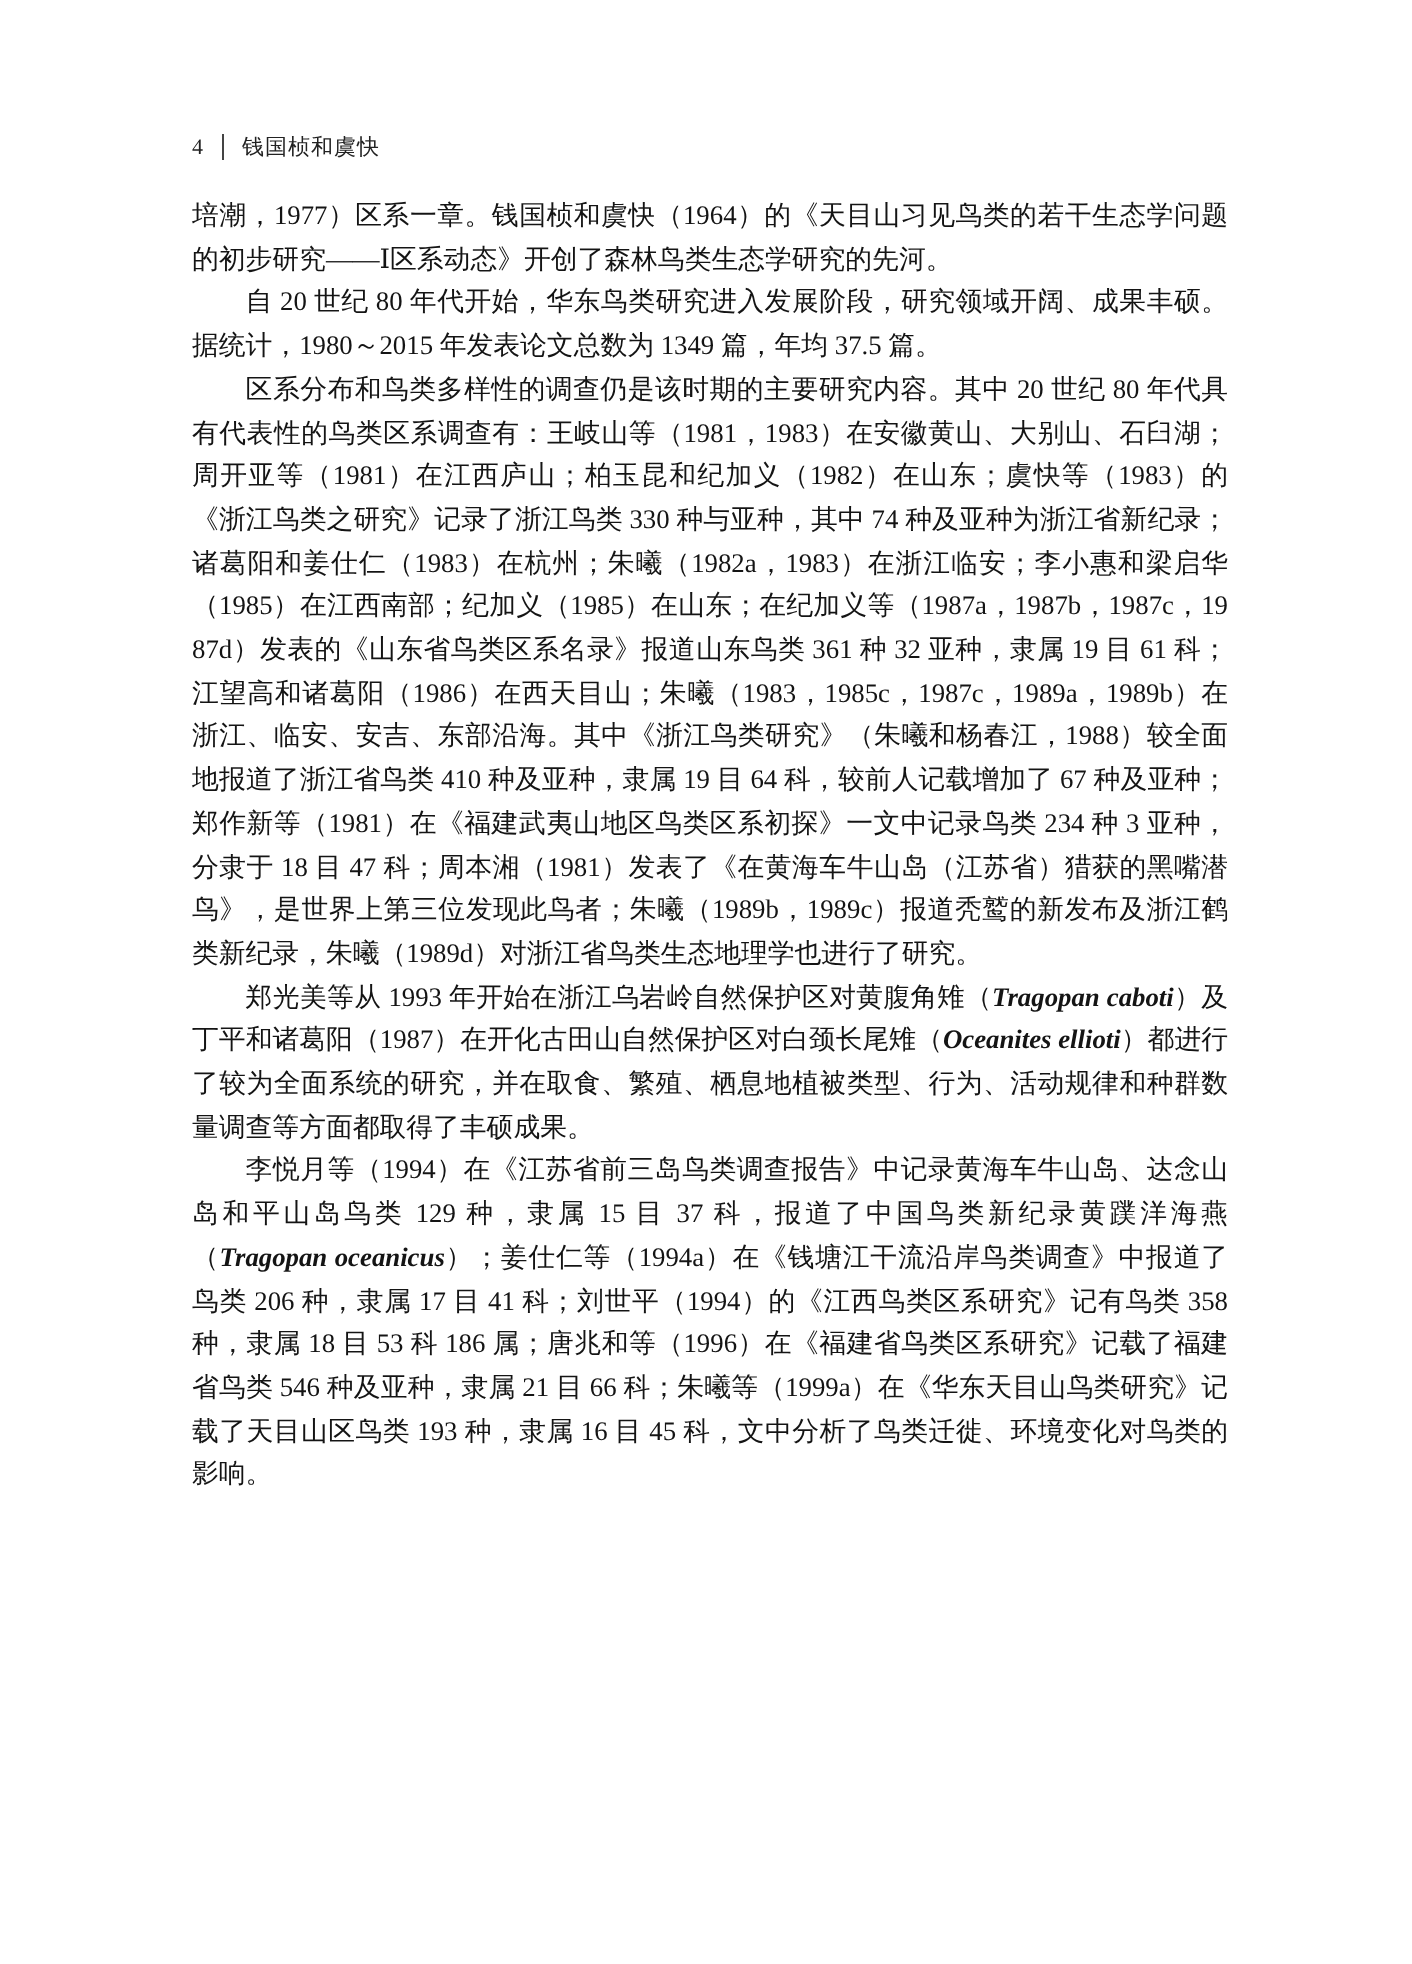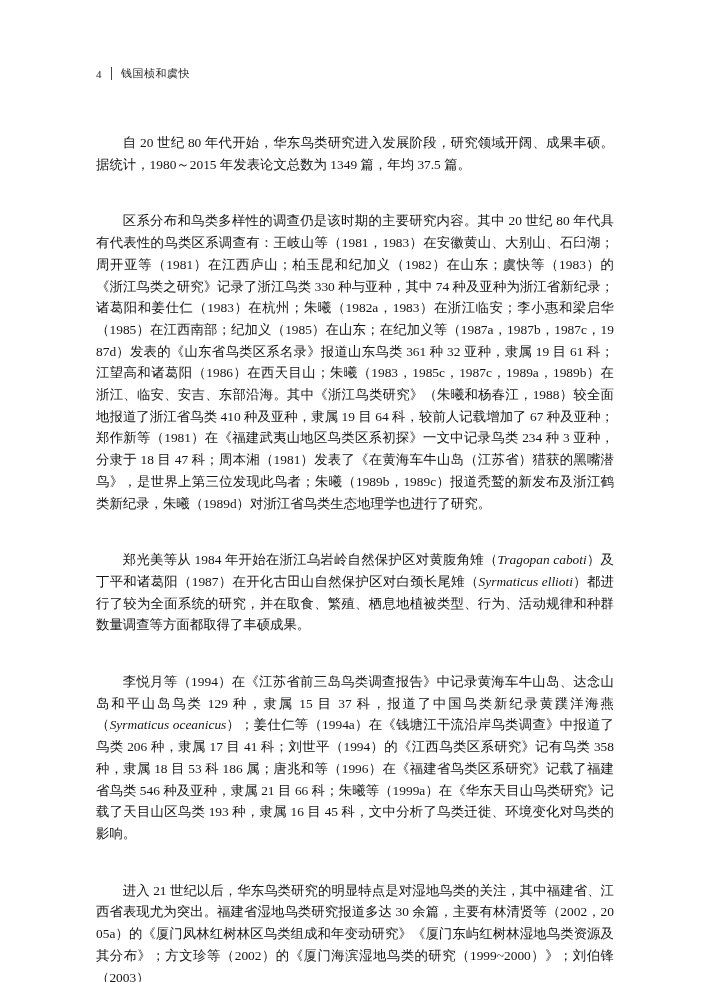--- a/index.html
+++ b/index.html
@@ -46,39 +46,39 @@
     text-align: justify;
     text-justify: inter-ideograph;
     word-break: break-all;
   }
   .body-text p {
     margin: 0;
     padding: 0;
   }
   .body-text p.indent {
     text-indent: 2em;
-    margin-top: 35px;
   }
   .body-text i {
     font-style: italic;
     word-break: keep-all;
+    font-weight: bold;
   }
 </style>
 </head>
 <body>
 
 <div class="page">
 
   <div class="page-header">
     <span class="page-number">4</span>
     <span class="header-divider"></span>
     <span class="running-title">钱国桢和虞快</span>
   </div>
 
   <div class="body-text">
+      <p><span>培潮，1977）区系一章。钱国桢和虞快（1964）的《天目山习见鸟类的若干生态学问题的初步研究——Ⅰ区系动态》开创了森林鸟类生态学研究的先河。</span></p>
       <p class="indent"><span>自 20 世纪 80 年代开始，华东鸟类研究进入发展阶段，研究领域开阔、成果丰硕。据统计，1980～2015 年发表论文总数为 1349 篇，年均 37.5 篇。</span></p>
       <p class="indent"><span>区系分布和鸟类多样性的调查仍是该时期的主要研究内容。其中 20 世纪 80 年代具有代表性的鸟类区系调查有：王岐山等（1981，1983）在安徽黄山、大别山、石臼湖；周开亚等（1981）在江西庐山；柏玉昆和纪加义（1982）在山东；虞快等（1983）的《浙江鸟类之研究》记录了浙江鸟类 330 种与亚种，其中 74 种及亚种为浙江省新纪录；诸葛阳和姜仕仁（1983）在杭州；朱曦（1982a，1983）在浙江临安；李小惠和梁启华（1985）在江西南部；纪加义（1985）在山东；在纪加义等（1987a，1987b，1987c，1987d）发表的《山东省鸟类区系名录》报道山东鸟类 361 种 32 亚种，隶属 19 目 61 科；江望高和诸葛阳（1986）在西天目山；朱曦（1983，1985c，1987c，1989a，1989b）在浙江、临安、安吉、东部沿海。其中《浙江鸟类研究》（朱曦和杨春江，1988）较全面地报道了浙江省鸟类 410 种及亚种，隶属 19 目 64 科，较前人记载增加了 67 种及亚种；郑作新等（1981）在《福建武夷山地区鸟类区系初探》一文中记录鸟类 234 种 3 亚种，分隶于 18 目 47 科；周本湘（1981）发表了《在黄海车牛山岛（江苏省）猎获的黑嘴潜鸟》，是世界上第三位发现此鸟者；朱曦（1989b，1989c）报道秃鹫的新发布及浙江鹤类新纪录，朱曦（1989d）对浙江省鸟类生态地理学也进行了研究。</span></p>
-      <p class="indent"><span>郑光美等从 1984 年开始在浙江乌岩岭自然保护区对黄腹角雉（</span><i>Tragopan caboti</i><span>）及丁平和诸葛阳（1987）在开化古田山自然保护区对白颈长尾雉（</span><i>Syrmaticus ellioti</i><span>）都进行了较为全面系统的研究，并在取食、繁殖、栖息地植被类型、行为、活动规律和种群数量调查等方面都取得了丰硕成果。</span></p>
-      <p class="indent"><span>李悦月等（1994）在《江苏省前三岛鸟类调查报告》中记录黄海车牛山岛、达念山岛和平山岛鸟类 129 种，隶属 15 目 37 科，报道了中国鸟类新纪录黄蹼洋海燕（</span><i>Syrmaticus oceanicus</i><span>）；姜仕仁等（1994a）在《钱塘江干流沿岸鸟类调查》中报道了鸟类 206 种，隶属 17 目 41 科；刘世平（1994）的《江西鸟类区系研究》记有鸟类 358 种，隶属 18 目 53 科 186 属；唐兆和等（1996）在《福建省鸟类区系研究》记载了福建省鸟类 546 种及亚种，隶属 21 目 66 科；朱曦等（1999a）在《华东天目山鸟类研究》记载了天目山区鸟类 193 种，隶属 16 目 45 科，文中分析了鸟类迁徙、环境变化对鸟类的影响。</span></p>
-      <p class="indent"><span>进入 21 世纪以后，华东鸟类研究的明显特点是对湿地鸟类的关注，其中福建省、江西省表现尤为突出。福建省湿地鸟类研究报道多达 30 余篇，主要有林清贤等（2002，2005a）的《厦门凤林红树林区鸟类组成和年变动研究》《厦门东屿红树林湿地鸟类资源及其分布》；方文珍等（2002）的《厦门海滨湿地鸟类的研究（1999~2000）》；刘伯锋（2003）</span></p>
+      <p class="indent"><span>郑光美等从 1993 年开始在浙江乌岩岭自然保护区对黄腹角雉（</span><i>Tragopan caboti</i><span>）及丁平和诸葛阳（1987）在开化古田山自然保护区对白颈长尾雉（</span><i>Oceanites ellioti</i><span>）都进行了较为全面系统的研究，并在取食、繁殖、栖息地植被类型、行为、活动规律和种群数量调查等方面都取得了丰硕成果。</span></p>
+      <p class="indent"><span>李悦月等（1994）在《江苏省前三岛鸟类调查报告》中记录黄海车牛山岛、达念山岛和平山岛鸟类 129 种，隶属 15 目 37 科，报道了中国鸟类新纪录黄蹼洋海燕（</span><i>Tragopan oceanicus</i><span>）；姜仕仁等（1994a）在《钱塘江干流沿岸鸟类调查》中报道了鸟类 206 种，隶属 17 目 41 科；刘世平（1994）的《江西鸟类区系研究》记有鸟类 358 种，隶属 18 目 53 科 186 属；唐兆和等（1996）在《福建省鸟类区系研究》记载了福建省鸟类 546 种及亚种，隶属 21 目 66 科；朱曦等（1999a）在《华东天目山鸟类研究》记载了天目山区鸟类 193 种，隶属 16 目 45 科，文中分析了鸟类迁徙、环境变化对鸟类的影响。</span></p>
     </div>
 
 </div>
 
 </body></html>

